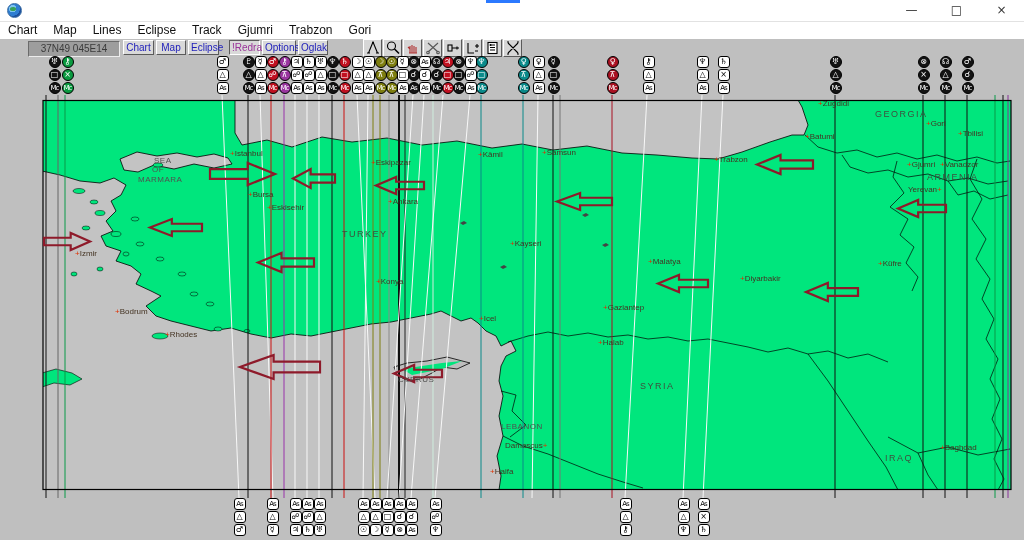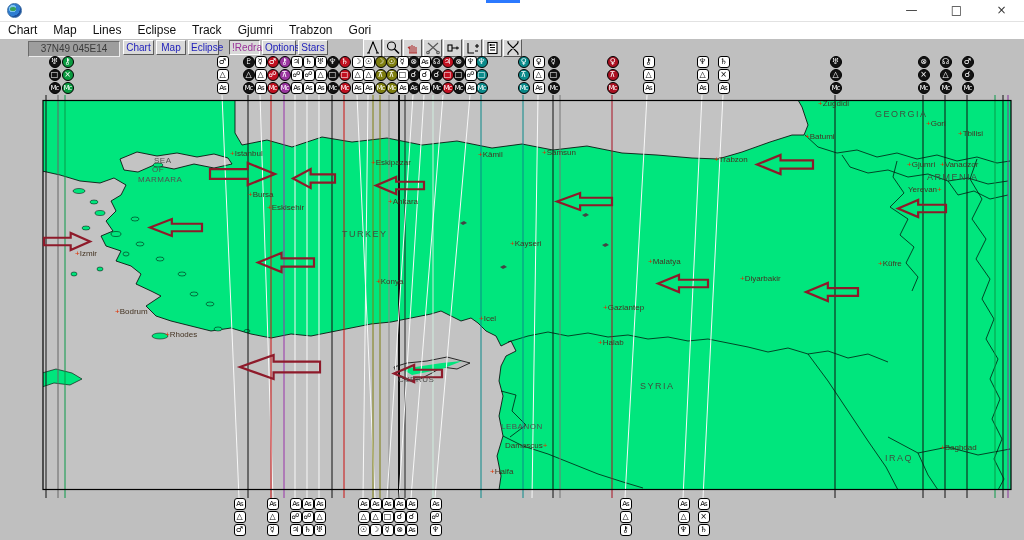--- a/index.html
+++ b/index.html
@@ -67,21 +67,21 @@
     <div class="menu-item">Gori</div>
   </div>
 
 <div class="toolbar" id="toolbar">
   <div class="coord-box">37N49  045E14</div>
 <div class="tb-btn" style="left: 123px; width: 31px;">Chart</div>
     <div class="tb-btn" style="left: 156px; width: 30px;">Map</div>
     <div class="tb-btn" style="left: 188px; width: 31px;">Eclipse</div>
     <div class="tb-btn toggled" style="left: 229px; width: 31px;">!Redraw</div>
     <div class="tb-btn" style="left: 262px; width: 34px;">Options</div>
-    <div class="tb-btn" style="left: 298px; width: 30px;">Stars</div>
+    <div class="tb-btn" style="left: 298px; width: 30px;">Oglak</div>
     <div class="icon-btn" style="left: 363px;">
       <svg width="16" height="16" viewBox="0 0 16 16" fill="none" stroke-width="1.1">
         <path d="M8 2 L3.5 13 M8 2 L12.5 13 M2 13 H5 M11 13 H14" stroke="#000"></path>
         <circle cx="8" cy="2.5" r="1" fill="#000"></circle>
       </svg>
     </div>
     <div class="icon-btn" style="left: 383px;">
       <svg width="16" height="16" viewBox="0 0 16 16" fill="none" stroke-width="1.1">
         <circle cx="6.5" cy="6" r="4" stroke="#000" fill="none"></circle>
         <path d="M9.5 9 L14 13.5" stroke="#000" stroke-width="1.6"></path>

